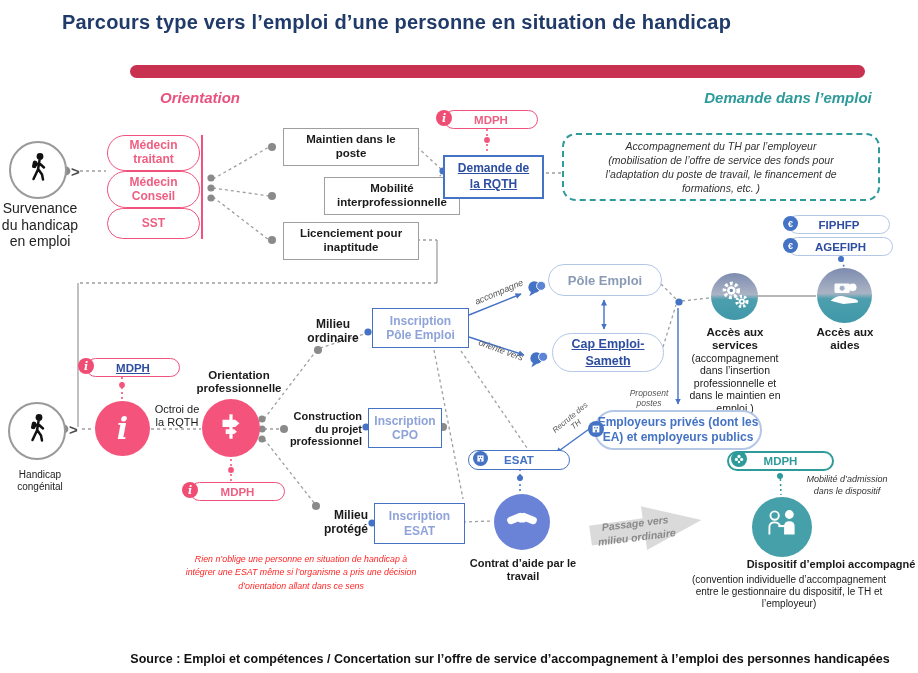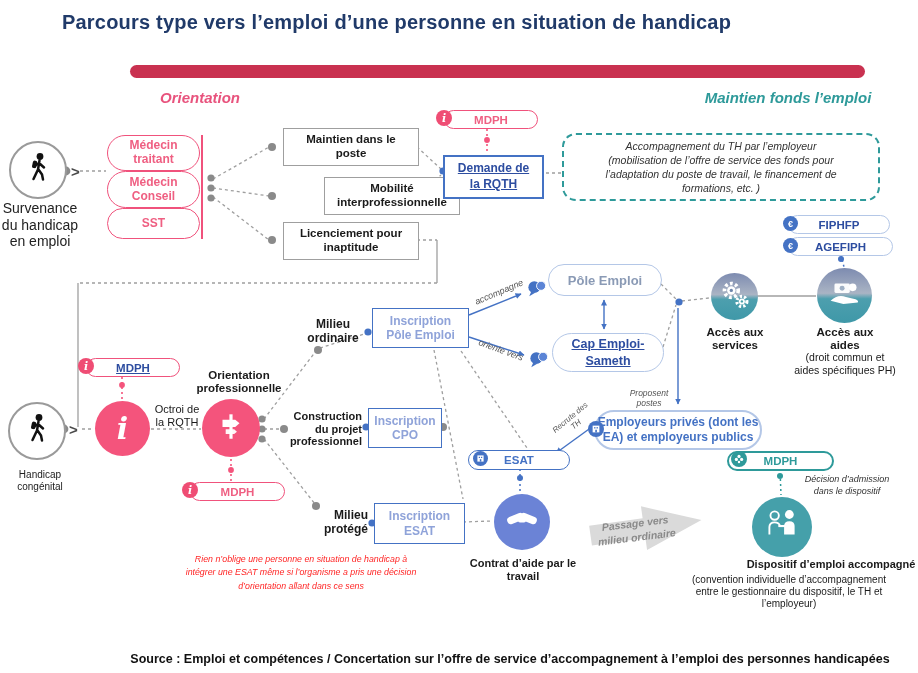--- a/index.html
+++ b/index.html
@@ -143,21 +143,21 @@
       <circle cx="122" cy="385" r="2.9"></circle>
         <circle cx="231" cy="470" r="2.9"></circle>
       <circle cx="487" cy="140" r="2.9"></circle>
     </g>
     <circle cx="780" cy="476" r="3" fill="#2e9a9a"></circle>
   </svg>
 
   <div class="abs title" style="left:62px;top:11px;width:800px;">Parcours type vers l’emploi d’une personne en situation de handicap</div>
   <div class="abs redbar" style="left:130px;top:65px;width:735px;height:13px;"></div>
   <div class="abs phase" style="left:140px;top:89px;width:120px;color:#e8537d;">Orientation</div>
-  <div class="abs phase" style="left:693px;top:89px;width:190px;color:#2e9a9a;">Maintien fonds l’emploi</div>
+  <div class="abs phase" style="left:693px;top:89px;width:190px;color:#2e9a9a;">Demande dans l’emploi</div>
 
   <div class="abs walker ctr" style="left:9px;top:141px;width:54px;height:54px;">
     <span>
       <svg width="36" height="36" viewBox="0 0 36 36">
         <circle cx="20" cy="6.5" r="3.4" fill="#111"></circle>
         <rect x="12.5" y="10.5" width="4.5" height="7.5" rx="2" fill="#111" transform="rotate(12 14 14)"></rect>
         <path d="M19.5 10.5 l-1.5 9 M19 13 l-5.5 3.5 M19 13 l5 4.5 M18 19.5 l-4.5 9.5 M18.5 19.5 l3.5 5 1 5" stroke="#111" stroke-width="2.5" fill="none" stroke-linecap="round"></path>
       </svg>
     </span>
   </div>
@@ -255,24 +255,27 @@
       <svg width="46" height="46" viewBox="0 0 48 48">
         <rect x="13" y="13" width="16" height="10" rx="1.5" fill="#fff" opacity=".95"></rect>
         <circle cx="21" cy="18" r="2.6" fill="#9fb0c4"></circle>
         <circle cx="32" cy="17" r="4" fill="#fff"></circle>
         <path d="M9 31 q7 -7 16 -4 l10 2.5 q3.5 1.2 2.3 3.4 l-15 1.5 z" fill="#fff"></path>
       </svg>
     </span>
   </div>
   <div class="abs lbl ctr t" style="left:695px;top:326px;width:80px;height:26px;">Accès aux
 services</div>
+  <div class="abs sub ctr t" style="left:680px;top:351px;width:110px;height:64px;">(accompagnement
+dans l’insertion
+professionnelle et
+dans le maintien en
+emploi )</div>
   <div class="abs lbl ctr t" style="left:805px;top:326px;width:80px;height:26px;">Accès aux
 aides</div>
-  <div class="abs sub ctr t" style="left:788px;top:351px;width:114px;height:26px;">(droit commun et
-aides spécifiques PH)</div>
 
   <div class="abs walker ctr" style="left:8px;top:402px;width:54px;height:54px;">
     <span>
       <svg width="36" height="36" viewBox="0 0 36 36">
         <circle cx="20" cy="6.5" r="3.4" fill="#111"></circle>
         <rect x="12.5" y="10.5" width="4.5" height="7.5" rx="2" fill="#111" transform="rotate(12 14 14)"></rect>
         <path d="M19.5 10.5 l-1.5 9 M19 13 l-5.5 3.5 M19 13 l5 4.5 M18 19.5 l-4.5 9.5 M18.5 19.5 l3.5 5 1 5" stroke="#111" stroke-width="2.5" fill="none" stroke-linecap="round"></path>
       </svg>
     </span>
   </div>
@@ -368,21 +371,21 @@
   <div class="abs circ ctr" style="left:731px;top:451px;width:16px;height:16px;background:#2e9a9a;">
     <svg width="12" height="12" viewBox="0 0 16 16">
         <g fill="#fff">
           <circle cx="8" cy="4.5" r="2.1"></circle>
           <circle cx="4.5" cy="8.5" r="2.1"></circle>
           <circle cx="11.5" cy="8.5" r="2.1"></circle>
           <circle cx="8" cy="12" r="1.6"></circle>
         </g>
       </svg>
   </div>
-  <div class="abs t" style="left:796px;top:474px;width:102px;font-size:9px;font-style:italic;color:#333;text-align:center;line-height:1.3;">Décision d’admission
+  <div class="abs t" style="left:796px;top:474px;width:102px;font-size:9px;font-style:italic;color:#333;text-align:center;line-height:1.3;">Mobilité d’admission
 dans le dispositif</div>
 
   <div class="abs circ ctr" style="left:752px;top:497px;width:60px;height:60px;background:#45a0aa;">
     <span>
       <svg width="42" height="42" viewBox="0 0 40 40">
         <circle cx="13" cy="11" r="4" fill="none" stroke="#fff" stroke-width="1.8"></circle>
         <path d="M8 29 v-7 q0 -4.5 5 -4.5 q4 0 5 3" fill="none" stroke="#fff" stroke-width="1.8"></path>
         <circle cx="27" cy="10" r="4.2" fill="#fff"></circle>
         <path d="M22 29 v-8 q0 -4.5 5 -4.5 q5 0 5 4.5 v8 z" fill="#fff"></path>
         <path d="M16.5 21 h7" stroke="#fff" stroke-width="2"></path>

